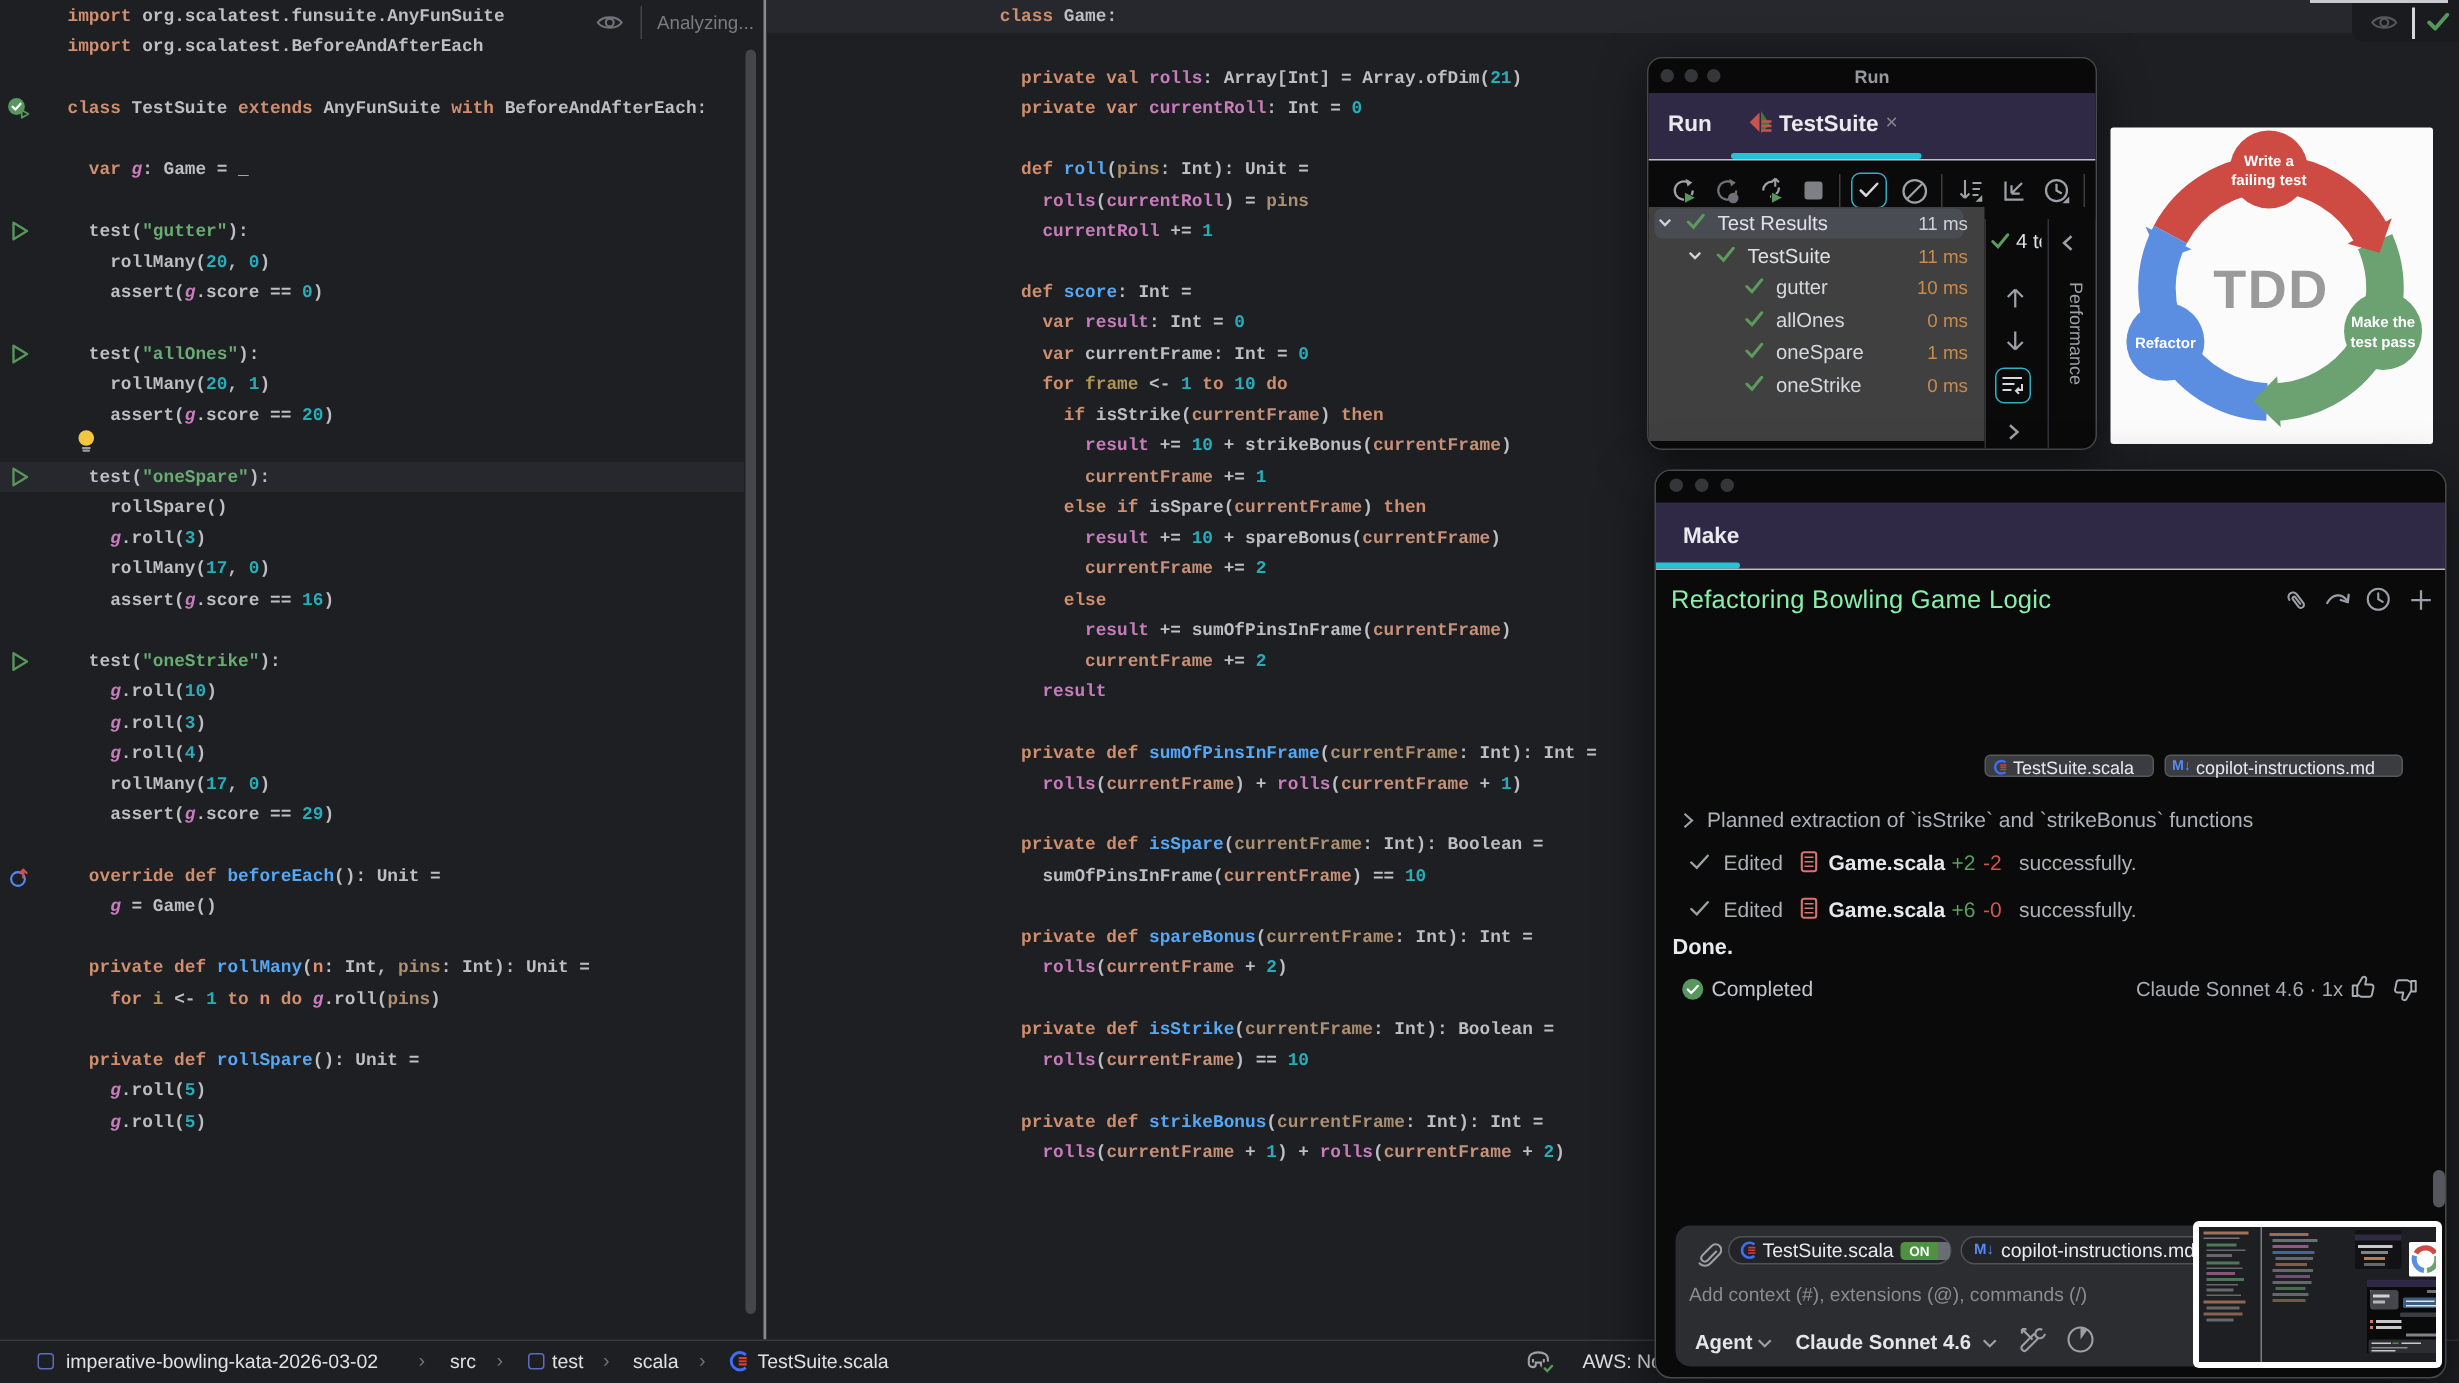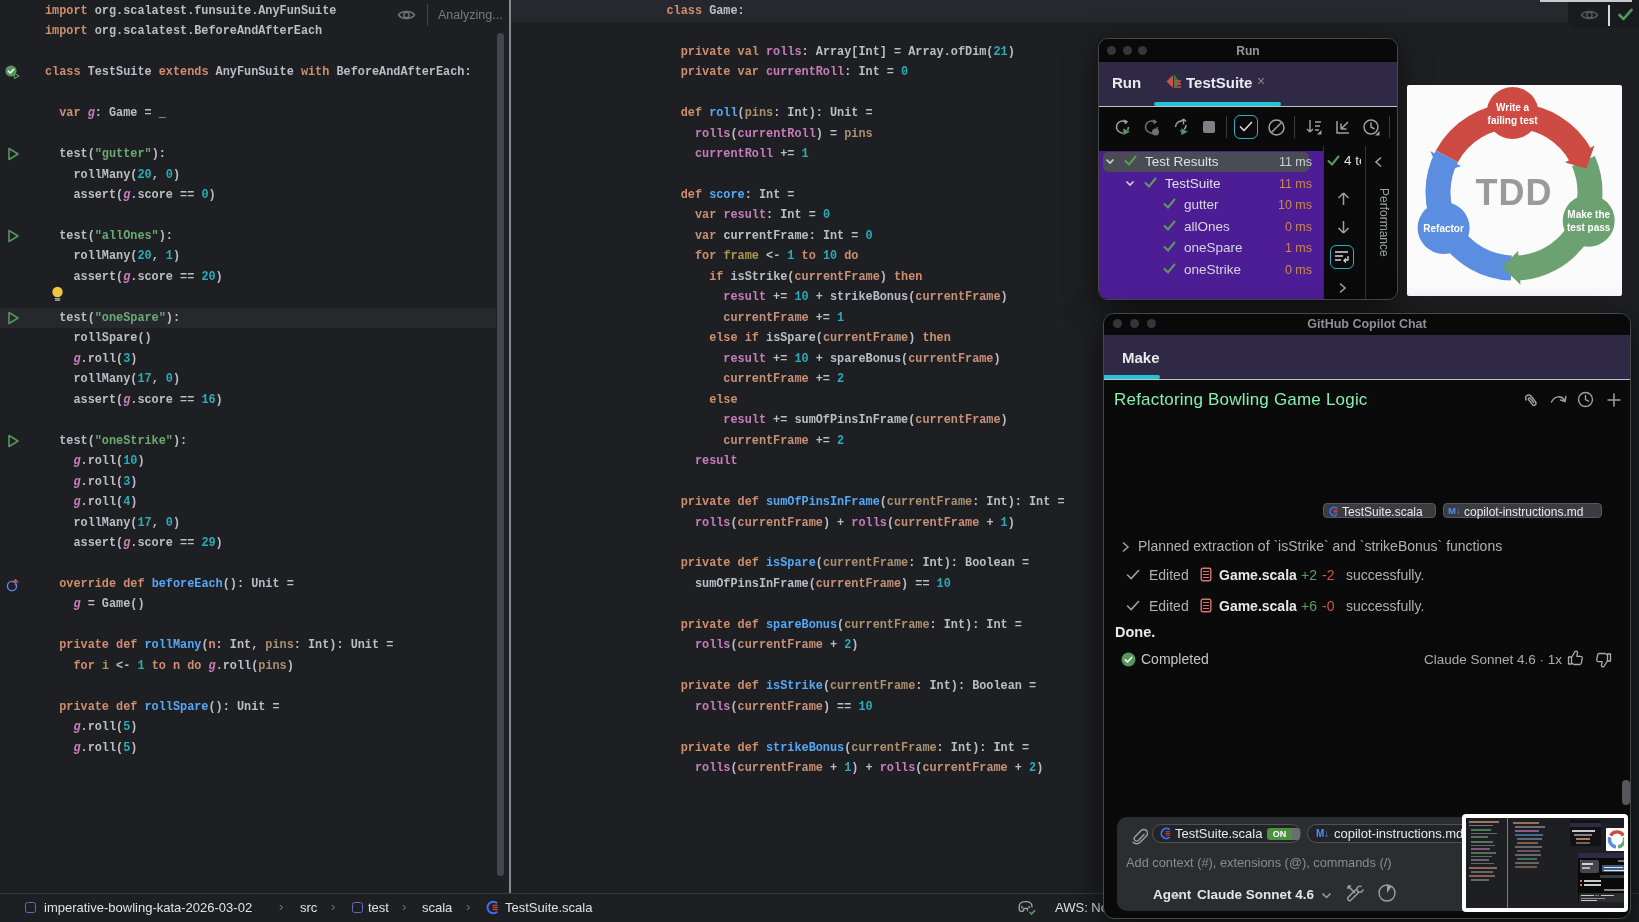--- a/index.html
+++ b/index.html
@@ -243,21 +243,21 @@
     </svg>
 
     <svg class="abs" style="left:263px;top:10px;" width="18" height="18" viewBox="0 0 18 18">
       <circle cx="9" cy="9" r="7" fill="none" stroke="#9DA0A6" stroke-width="1.5"></circle>
       <path d="M9 4.5 L9 9 L12.5 11" stroke="#9DA0A6" stroke-width="1.5" fill="none"></path>
       <path d="M13 17.5 L17.5 17.5 L17.5 13" fill="#9DA0A6"></path>
     </svg>
     <div class="abs" style="left:290px;top:8px;width:1px;height:22px;background:#3A3C40;"></div>
   </div>
 
-  <div class="abs" style="left:0;top:112px;width:224px;height:155.5px;background:#4c1d95;">
+  <div class="abs" style="left:0;top:99px;width:224px;height:155.5px;background:#404040;">
     <div class="abs" style="left:4px;top:0.5px;width:206px;height:20.5px;background:#4A4C54;border-radius:5px;"></div>
 
     <svg class="abs" style="left:6px;top:7px;" width="10" height="7" viewBox="0 0 10 7">
         <path d="M1.5 1.5 L5 5 L8.5 1.5" stroke="#CFD2D6" stroke-width="1.6" fill="none"></path>
       </svg>
     <svg class="abs" style="left:25px;top:4px;" width="13" height="12" viewBox="0 0 13 12">
         <path d="M1.5 6 L5 9.5 L11.5 1.5" stroke="#5C9A5E" stroke-width="2" fill="none" stroke-linecap="round"></path>
       </svg>
     <div class="abs" style="left:46px;top:3px;color:#DFE1E5;font-size:13.5px;">Test Results</div>
     <div class="abs" style="left:150px;top:4px;width:63px;text-align:right;color:#CCCFD3;font-size:12.5px;">11 ms</div>
@@ -340,21 +340,20 @@
     <text x="107" y="120" text-anchor="middle" fill="#9A9A9A" font-size="36" font-weight="bold" letter-spacing="1" font-family="Liberation Sans, sans-serif">TDD</text>
   </svg>
 </div>
 
 <div class="abs" style="left:1103px;top:313px;width:528px;height:606px;background:#0A0A0A;border-radius:11px;border:1px solid #47484B;overflow:hidden;box-shadow:0 10px 36px rgba(0,0,0,0.6);">
 
   <div class="abs" style="left:0;top:0;width:100%;height:21px;background:#090909;">
     <div class="abs" style="left:9px;top:5px;width:9px;height:9px;border-radius:50%;background:#35363A;"></div>
     <div class="abs" style="left:26px;top:5px;width:9px;height:9px;border-radius:50%;background:#35363A;"></div>
     <div class="abs" style="left:43px;top:5px;width:9px;height:9px;border-radius:50%;background:#35363A;"></div>
-    <div class="abs" style="left:0;top:3px;width:100%;text-align:center;color:#8F9094;font-size:12.5px;font-weight:bold;">GitHub Copilot Chat</div>
   </div>
 
   <div class="abs" style="left:0;top:21px;width:100%;height:44px;background:#2F2945;">
     <div class="abs" style="left:18px;top:14px;color:#E8EAED;font-size:15px;font-weight:bold;">Make</div>
     <div class="abs" style="left:0;top:39.5px;width:56px;height:4.5px;background:#24C3D7;border-radius:0 2px 2px 0;"></div>
   </div>
   <div class="abs" style="left:0;top:65px;width:100%;height:1px;background:#BFC1C4;"></div>
 
   <div class="abs" style="left:10px;top:76px;color:#86efac;font-size:17px;letter-spacing:0.2px;">Refactoring Bowling Game Logic</div>
   <svg class="abs" style="left:419px;top:78px;" width="17" height="17" viewBox="0 0 17 17">
@@ -448,21 +447,21 @@
       <div class="abs" style="left:139px;top:3px;width:8px;height:12.5px;background:#6A6D72;border-radius:0 3px 3px 0;"></div>
     </div>
 
     <div class="abs" style="left:190px;top:6.5px;width:175px;height:19px;background:#232428;border:1px solid #505257;border-radius:10px;overflow:hidden;">
       <div class="abs" style="left:8px;top:3px;color:#548AF7;font-size:10px;font-weight:bold;">M↓</div>
       <div class="abs" style="left:26px;top:1.5px;color:#E8EAED;font-size:13px;">copilot-instructions.md</div>
     </div>
 
     <div class="abs" style="left:9px;top:38px;color:#898C91;font-size:12.8px;">Add context (#), extensions (@), commands (/)</div>
 
-    <div class="abs" style="left:13px;top:70px;color:#E3E5E8;font-size:13.5px;font-weight:bold;margin-left:23px;">Agent</div>
+    <div class="abs" style="left:13px;top:70px;color:#E3E5E8;font-size:13.5px;font-weight:bold;">Agent</div>
     <svg class="abs" style="left:54px;top:75px;" width="11" height="7" viewBox="0 0 11 7">
         <path d="M1.5 1.5 L5.5 5.5 L9.5 1.5" stroke="#9CA0A6" stroke-width="1.5" fill="none"></path>
       </svg>
     <div class="abs" style="left:80px;top:70px;color:#E3E5E8;font-size:13.5px;font-weight:bold;">Claude Sonnet 4.6</div>
     <svg class="abs" style="left:204px;top:75px;" width="11" height="7" viewBox="0 0 11 7">
         <path d="M1.5 1.5 L5.5 5.5 L9.5 1.5" stroke="#9CA0A6" stroke-width="1.5" fill="none"></path>
       </svg>
     <svg class="abs" style="left:228px;top:66px;" width="20" height="20" viewBox="0 0 20 20">
       <path d="M3 3 L10 10 M3 3 L3 6 M3 3 L6 3" stroke="#9CA0A6" stroke-width="1.5" fill="none"></path>
       <path d="M16.5 3.5 C14.5 2.5 12.5 3.5 12 5.5 C11.7 7 12.5 8.5 14 9 L6 17 C5.2 17.8 4 17.8 3.2 17 C2.4 16.2 2.4 15 3.2 14.2 L11.2 6.2 M14 9 C16 9.5 18 8.3 18.3 6.3" stroke="#9CA0A6" stroke-width="1.4" fill="none"></path>

